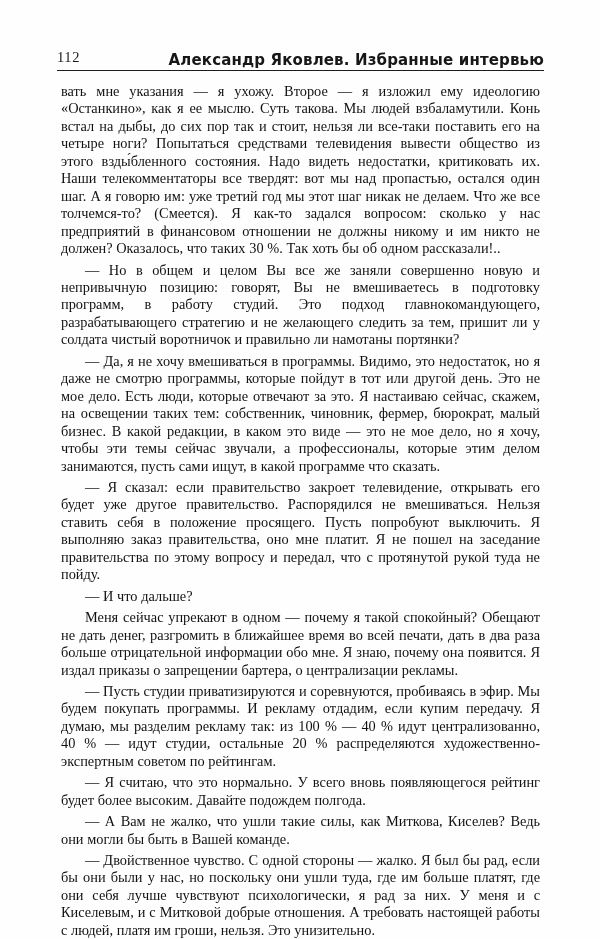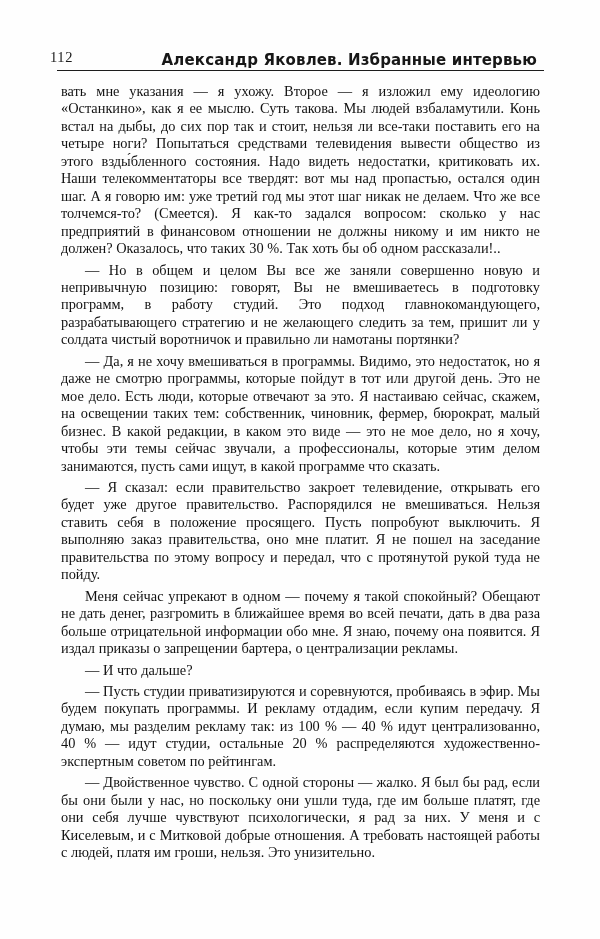--- a/index.html
+++ b/index.html
@@ -20,21 +20,21 @@
     position: relative;
     width: 600px;
     height: 939px;
     background: #fefefe;
     box-sizing: border-box;
   }
 
   
   .running-head {
     position: absolute;
-    left: 50px;
+    left: 57px;
     top: 49px;
     width: 487px;
     height: 20px;
     text-decoration: underline;
   }
   .folio {
     position: absolute;
     left: 0;
     top: 0;
     font-family: "Liberation Serif", "DejaVu Serif", serif;
@@ -102,26 +102,28 @@
 
     <p class="para">вать мне указания — я ухожу. Второе — я изложил ему идеологию «Останкино», как я ее мыслю. Суть такова. Мы людей взбаламутили. Конь встал на дыбы, до сих пор так и стоит, нельзя ли все-таки поставить его на четыре ноги? Попытаться средствами телевидения вывести общество из этого взды́бленного состояния. Надо видеть недостатки, критиковать их. Наши телекомментаторы все твердят: вот мы над пропастью, остался один шаг. А я говорю им: уже третий год мы этот шаг никак не делаем. Что же все толчемся-то? (Смеется). Я как-то задался вопросом: сколько у нас предприятий в финансовом отношении не должны никому и им никто не должен? Оказалось, что таких 30 %. Так хоть бы об одном рассказали!..</p>
 
     <p class="para indent italic">— Но в общем и целом Вы все же заняли совершенно новую и непривычную позицию: говорят, Вы не вмешиваетесь в подготовку программ, в работу студий. Это подход главнокомандующего, разрабатывающего стратегию и не желающего следить за тем, пришит ли у солдата чистый воротничок и правильно ли намотаны портянки?</p>
 
     <p class="para indent">— Да, я не хочу вмешиваться в программы. Видимо, это недостаток, но я даже не смотрю программы, которые пойдут в тот или другой день. Это не мое дело. Есть люди, которые отвечают за это. Я настаиваю сейчас, скажем, на освещении таких тем: собственник, чиновник, фермер, бюрократ, малый бизнес. В какой редакции, в каком это виде — это не мое дело, но я хочу, чтобы эти темы сейчас звучали, а профессионалы, которые этим делом занимаются, пусть сами ищут, в какой программе что сказать.</p>
 
 
     <p class="para indent">— Я сказал: если правительство закроет телевидение, открывать его будет уже другое правительство. Распорядился не вмешиваться. Нельзя ставить себя в положение просящего. Пусть попробуют выключить. Я выполняю заказ правительства, оно мне платит. Я не пошел на заседание правительства по этому вопросу и передал, что с протянутой рукой туда не пойду.</p>
 
+    <p class="para indent italic">— И что дальше?</p>
+
     <p class="para indent">Меня сейчас упрекают в одном — почему я такой спокойный? Обещают не дать денег, разгромить в ближайшее время во всей печати, дать в два раза больше отрицательной информации обо мне. Я знаю, почему она появится. Я издал приказы о запрещении бартера, о централизации рекламы.</p>
-
-    <p class="para indent italic">— И что дальше?</p>
 
     <p class="para indent">— Пусть студии приватизируются и соревнуются, пробиваясь в эфир. Мы будем покупать программы. И рекламу отдадим, если купим передачу. Я думаю, мы разделим рекламу так: из 100 % — 40 % идут централизованно, 40 % — идут студии, остальные 20 % распределяются художественно-экспертным советом по рейтингам.</p>
 
 
+    <p class="para indent">— Я считаю, что это нормально. У всего вновь появляющегося рейтинг будет более высоким. Давайте подождем полгода.</p>
 
+    <p class="para indent italic">— А Вам не жалко, что ушли такие силы, как Миткова, Киселев? Ведь они могли бы быть в Вашей команде.</p>
 
     <p class="para indent">— Двойственное чувство. С одной стороны — жалко. Я был бы рад, если бы они были у нас, но поскольку они ушли туда, где им больше платят, где они себя лучше чувствуют психологически, я рад за них. У меня и с Киселевым, и с Митковой добрые отношения. А требовать настоящей работы с людей, платя им гроши, нельзя. Это унизительно.</p>
 
   </div>
 
 </div>
 
 </body></html>

